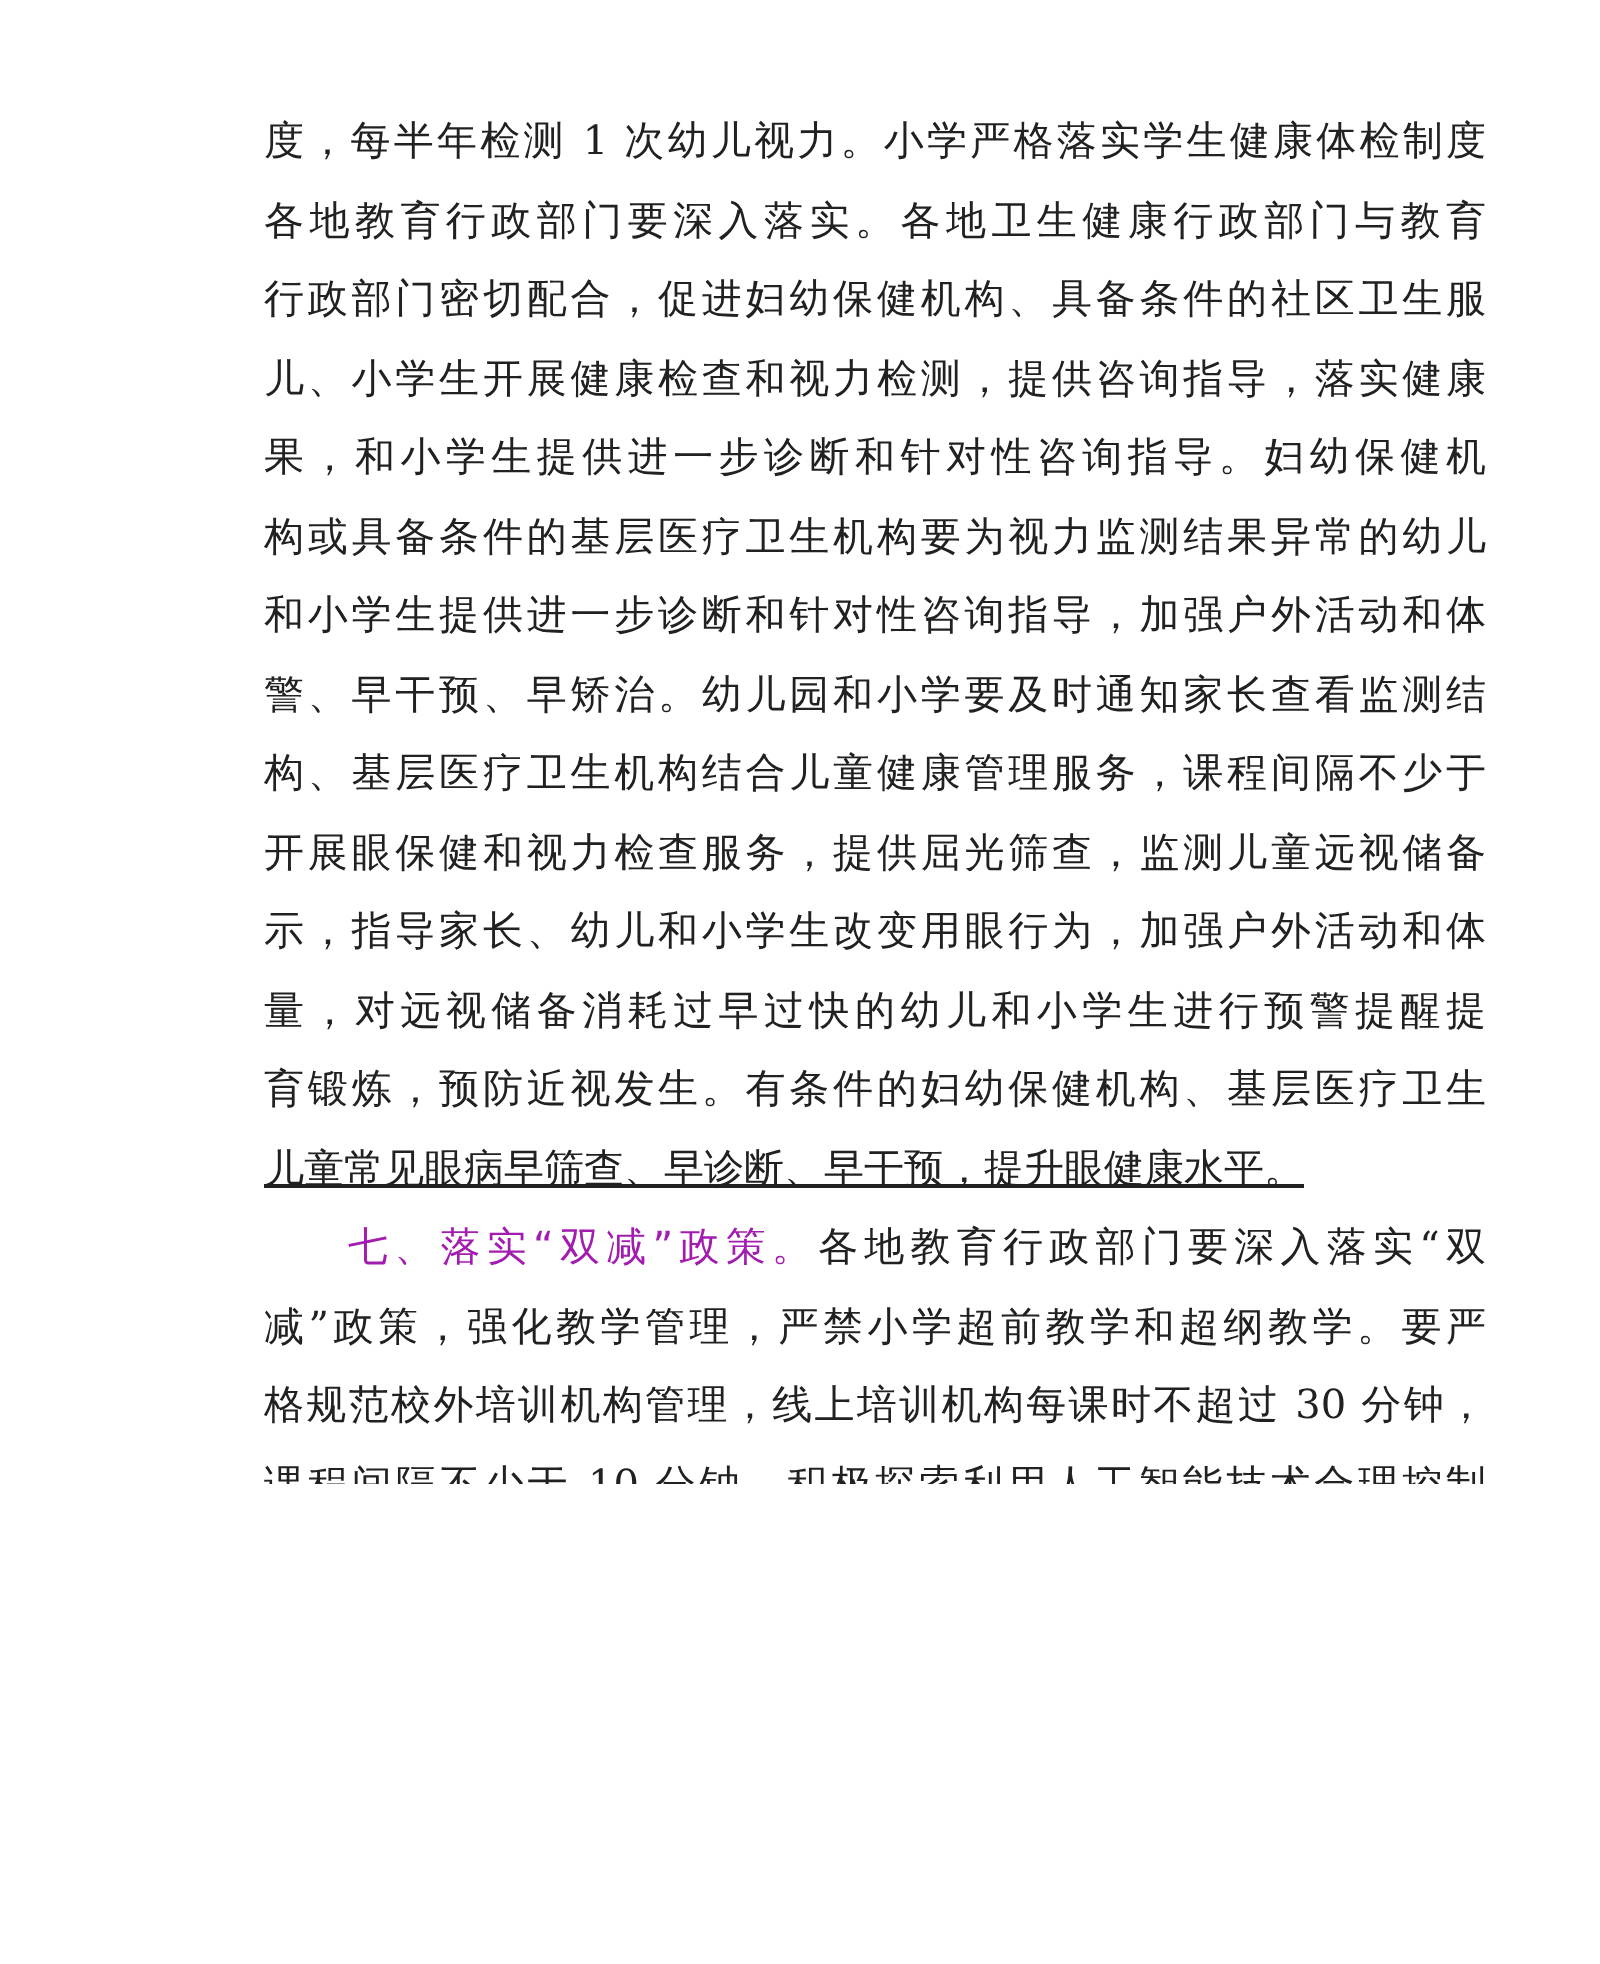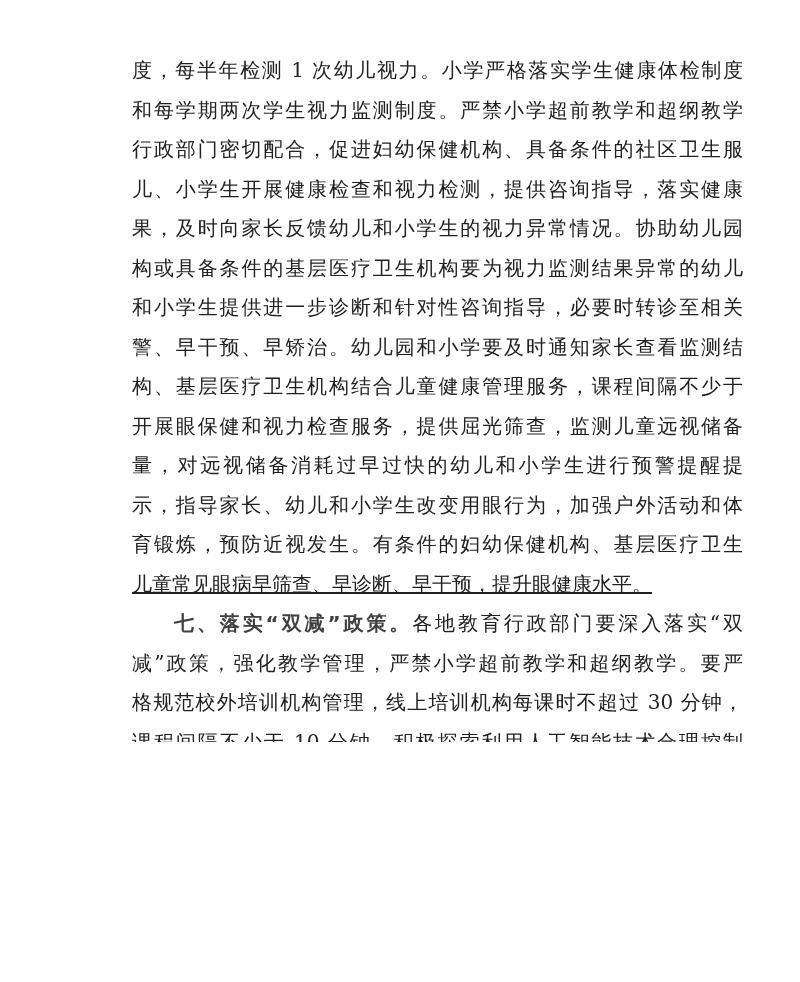--- a/index.html
+++ b/index.html
@@ -34,50 +34,50 @@
     color: #212121;
   }
   .line.no-stretch {
     text-align-last: left;
     text-decoration: underline;
   }
   .line.indent {
     text-indent: 42px;
   }
   .seg-bold {
-    font-weight: 700;
+    font-weight: 400;
     font-family: "DejaVu Sans", "Liberation Sans", sans-serif;
-    color: #404040;
+    color: #a21caf;
   }
   .page-number {
     position: absolute;
     left: 118px;
     top: 929px;
     font-size: 19px;
     letter-spacing: 3px;
     color: #3a3a3a;
   }
 </style>
 </head>
 <body>
 
 <div class="page">
   <div class="text-block">
       <div class="line"><span class="seg">度，每半年检测 1 次幼儿视力。小学严格落实学生健康体检制度</span></div>
-      <div class="line"><span class="seg">和每学期两次学生视力监测制度。严禁小学超前教学和超纲教学</span></div>
+      <div class="line"><span class="seg">各地教育行政部门要深入落实。各地卫生健康行政部门与教育</span></div>
       <div class="line"><span class="seg">行政部门密切配合，促进妇幼保健机构、具备条件的社区卫生服</span></div>
       <div class="line"><span class="seg">儿、小学生开展健康检查和视力检测，提供咨询指导，落实健康</span></div>
-      <div class="line"><span class="seg">果，及时向家长反馈幼儿和小学生的视力异常情况。协助幼儿园</span></div>
+      <div class="line"><span class="seg">果，和小学生提供进一步诊断和针对性咨询指导。妇幼保健机</span></div>
       <div class="line"><span class="seg">构或具备条件的基层医疗卫生机构要为视力监测结果异常的幼儿</span></div>
-      <div class="line"><span class="seg">和小学生提供进一步诊断和针对性咨询指导，必要时转诊至相关</span></div>
+      <div class="line"><span class="seg">和小学生提供进一步诊断和针对性咨询指导，加强户外活动和体</span></div>
       <div class="line"><span class="seg">警、早干预、早矫治。幼儿园和小学要及时通知家长查看监测结</span></div>
       <div class="line"><span class="seg">构、基层医疗卫生机构结合儿童健康管理服务，课程间隔不少于</span></div>
       <div class="line"><span class="seg">开展眼保健和视力检查服务，提供屈光筛查，监测儿童远视储备</span></div>
+      <div class="line"><span class="seg">示，指导家长、幼儿和小学生改变用眼行为，加强户外活动和体</span></div>
       <div class="line"><span class="seg">量，对远视储备消耗过早过快的幼儿和小学生进行预警提醒提</span></div>
-      <div class="line"><span class="seg">示，指导家长、幼儿和小学生改变用眼行为，加强户外活动和体</span></div>
       <div class="line"><span class="seg">育锻炼，预防近视发生。有条件的妇幼保健机构、基层医疗卫生</span></div>
       <div class="line no-stretch"><span class="seg">儿童常见眼病早筛查、早诊断、早干预，提升眼健康水平。</span></div>
       <div class="line indent"><span class="seg seg-bold">七、落实“双减”政策。</span><span class="seg">各地教育行政部门要深入落实“双</span></div>
       <div class="line"><span class="seg">减”政策，强化教学管理，严禁小学超前教学和超纲教学。要严</span></div>
       <div class="line"><span class="seg">格规范校外培训机构管理，线上培训机构每课时不超过 30 分钟，</span></div>
       <div class="line"><span class="seg">课程间隔不少于 10 分钟，积极探索利用人工智能技术合理控制</span></div>
     </div>
   <div class="page-number">— 4 —</div>
 </div>
 

